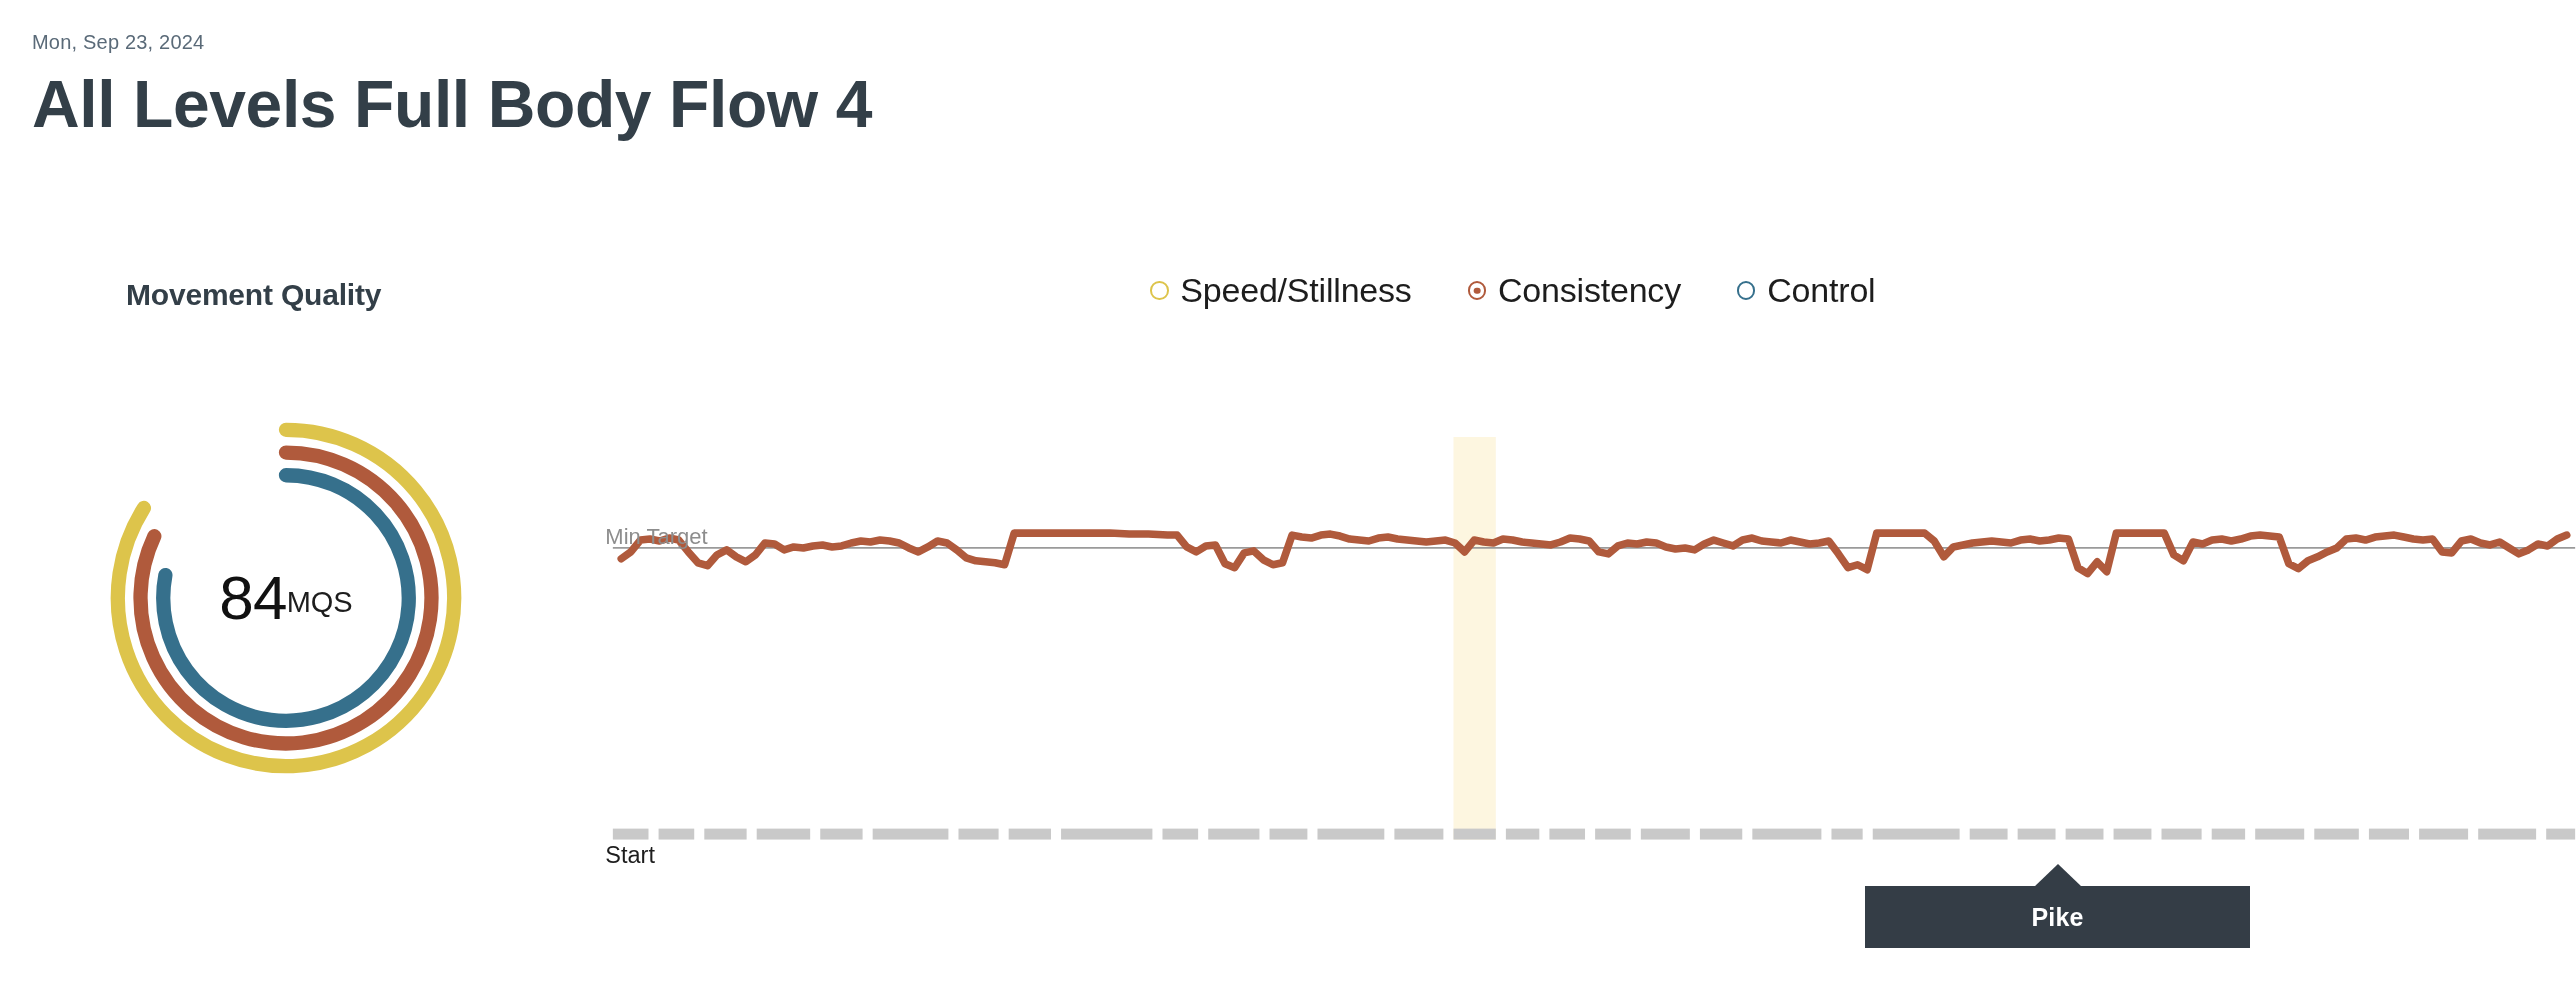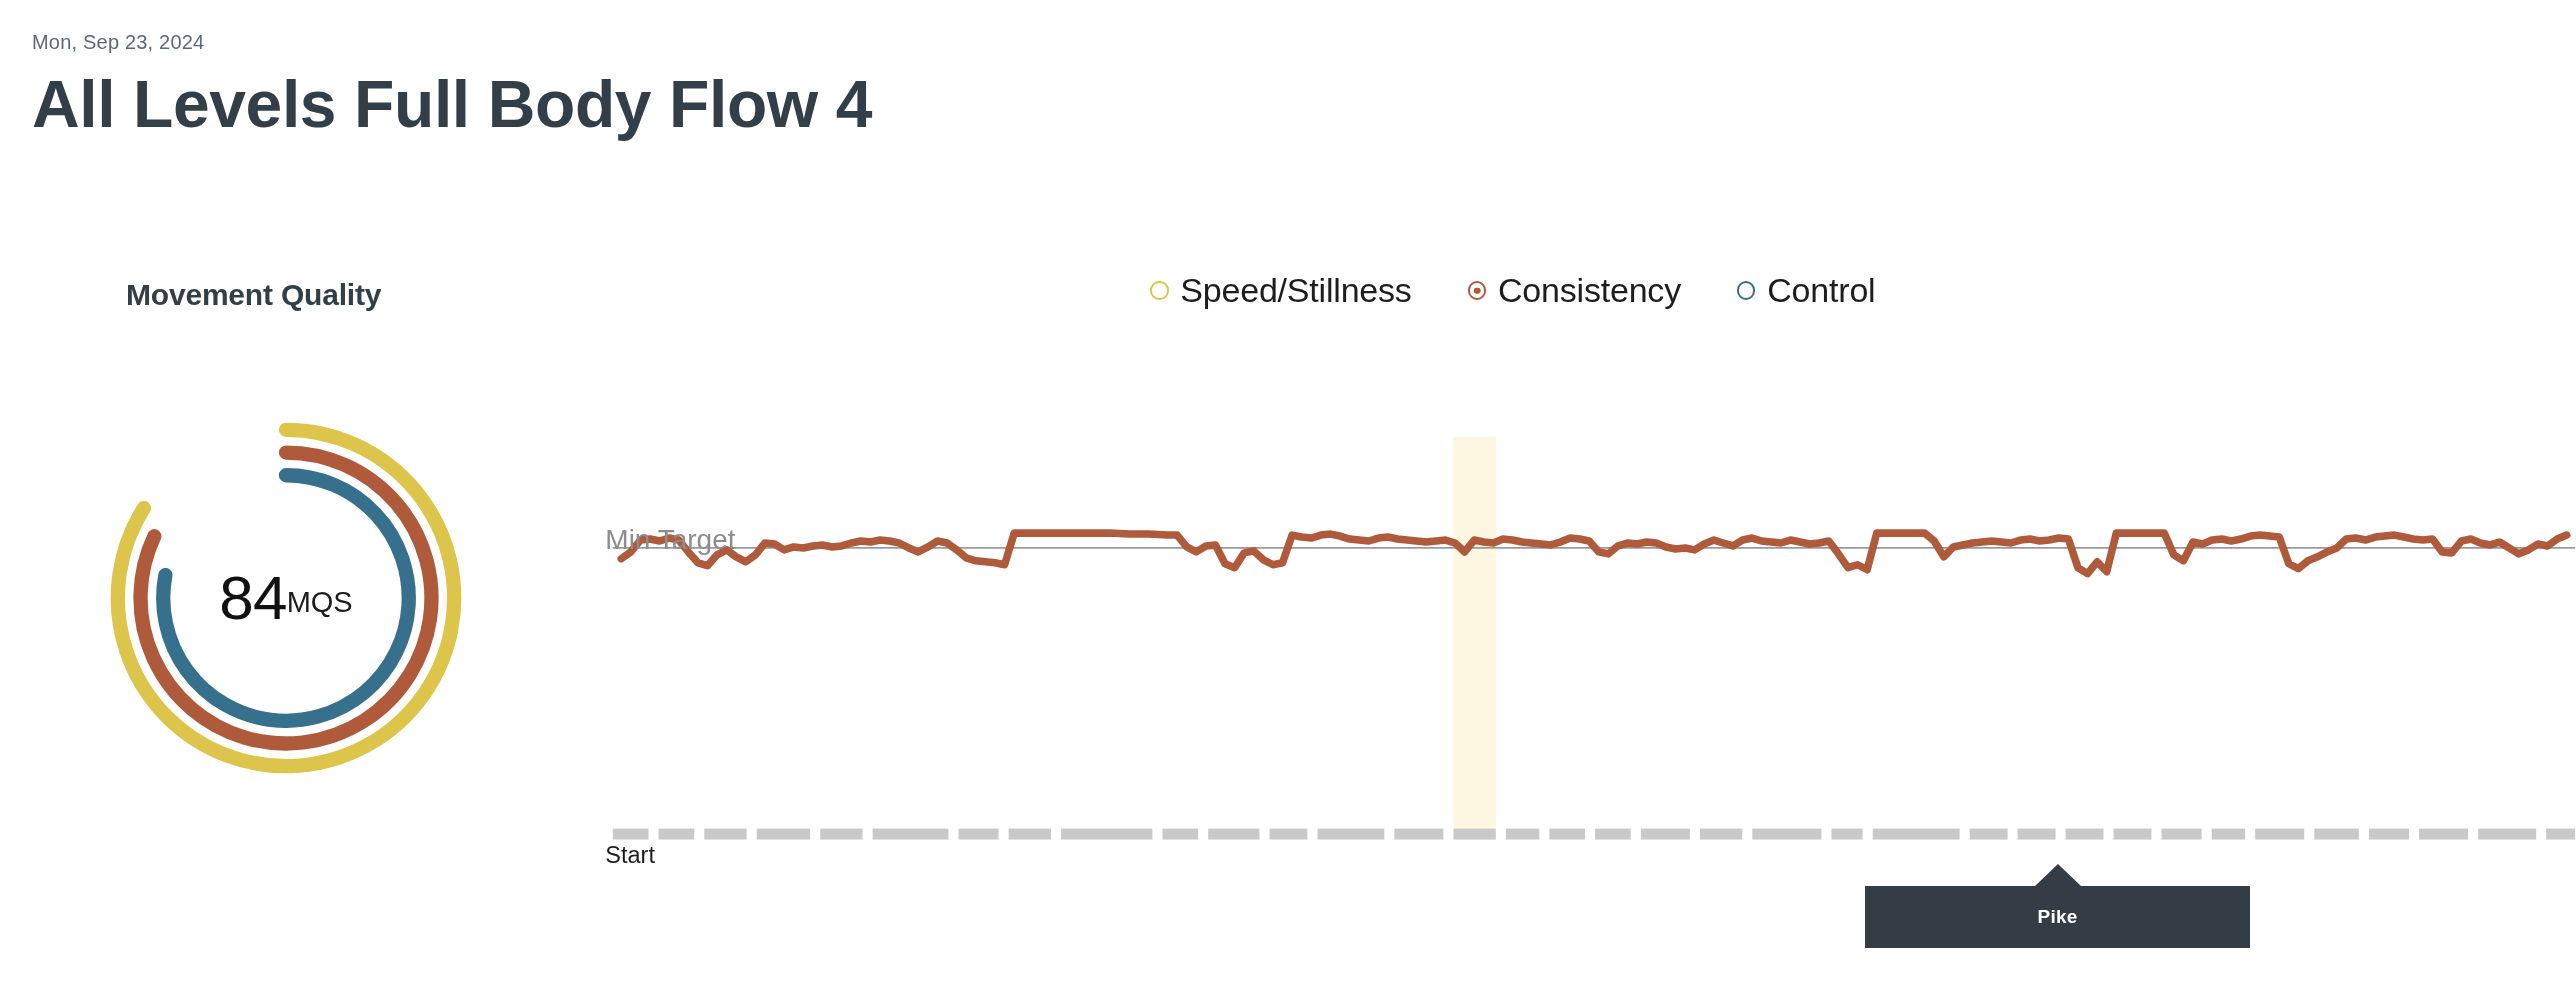--- a/index.html
+++ b/index.html
@@ -148,21 +148,21 @@
     left: 612px;
     top: 437px;
     width: 1964px;
     height: 437px;
   }
   .chart-svg { display: block; }
   .min-target-label {
     position: absolute;
     left: 0px;
     top: 0px;
-    font-size: 28px;
+    font-size: 22px;
     color: #8d8d8d;
     font-weight: 400;
     pointer-events: none;
   }
   .start-label {
     position: absolute;
     left: 0px;
     top: 0px;
     font-size: 23.5px;
     color: #1d1d1d;
@@ -186,21 +186,21 @@
     position: absolute;
     left: 2034px;
     top: 864px;
     width: 0;
     height: 0;
     border-left: 24.4px solid transparent;
     border-right: 24.4px solid transparent;
     border-bottom: 23px solid #343d46;
   }
   .tooltip-text {
-    font-size: 19px;
+    font-size: 25px;
     font-weight: 700;
     color: #ffffff;
     letter-spacing: 0.2px;
   }
 </style>
 </head>
 <body>
 
 <div id="app">
 

